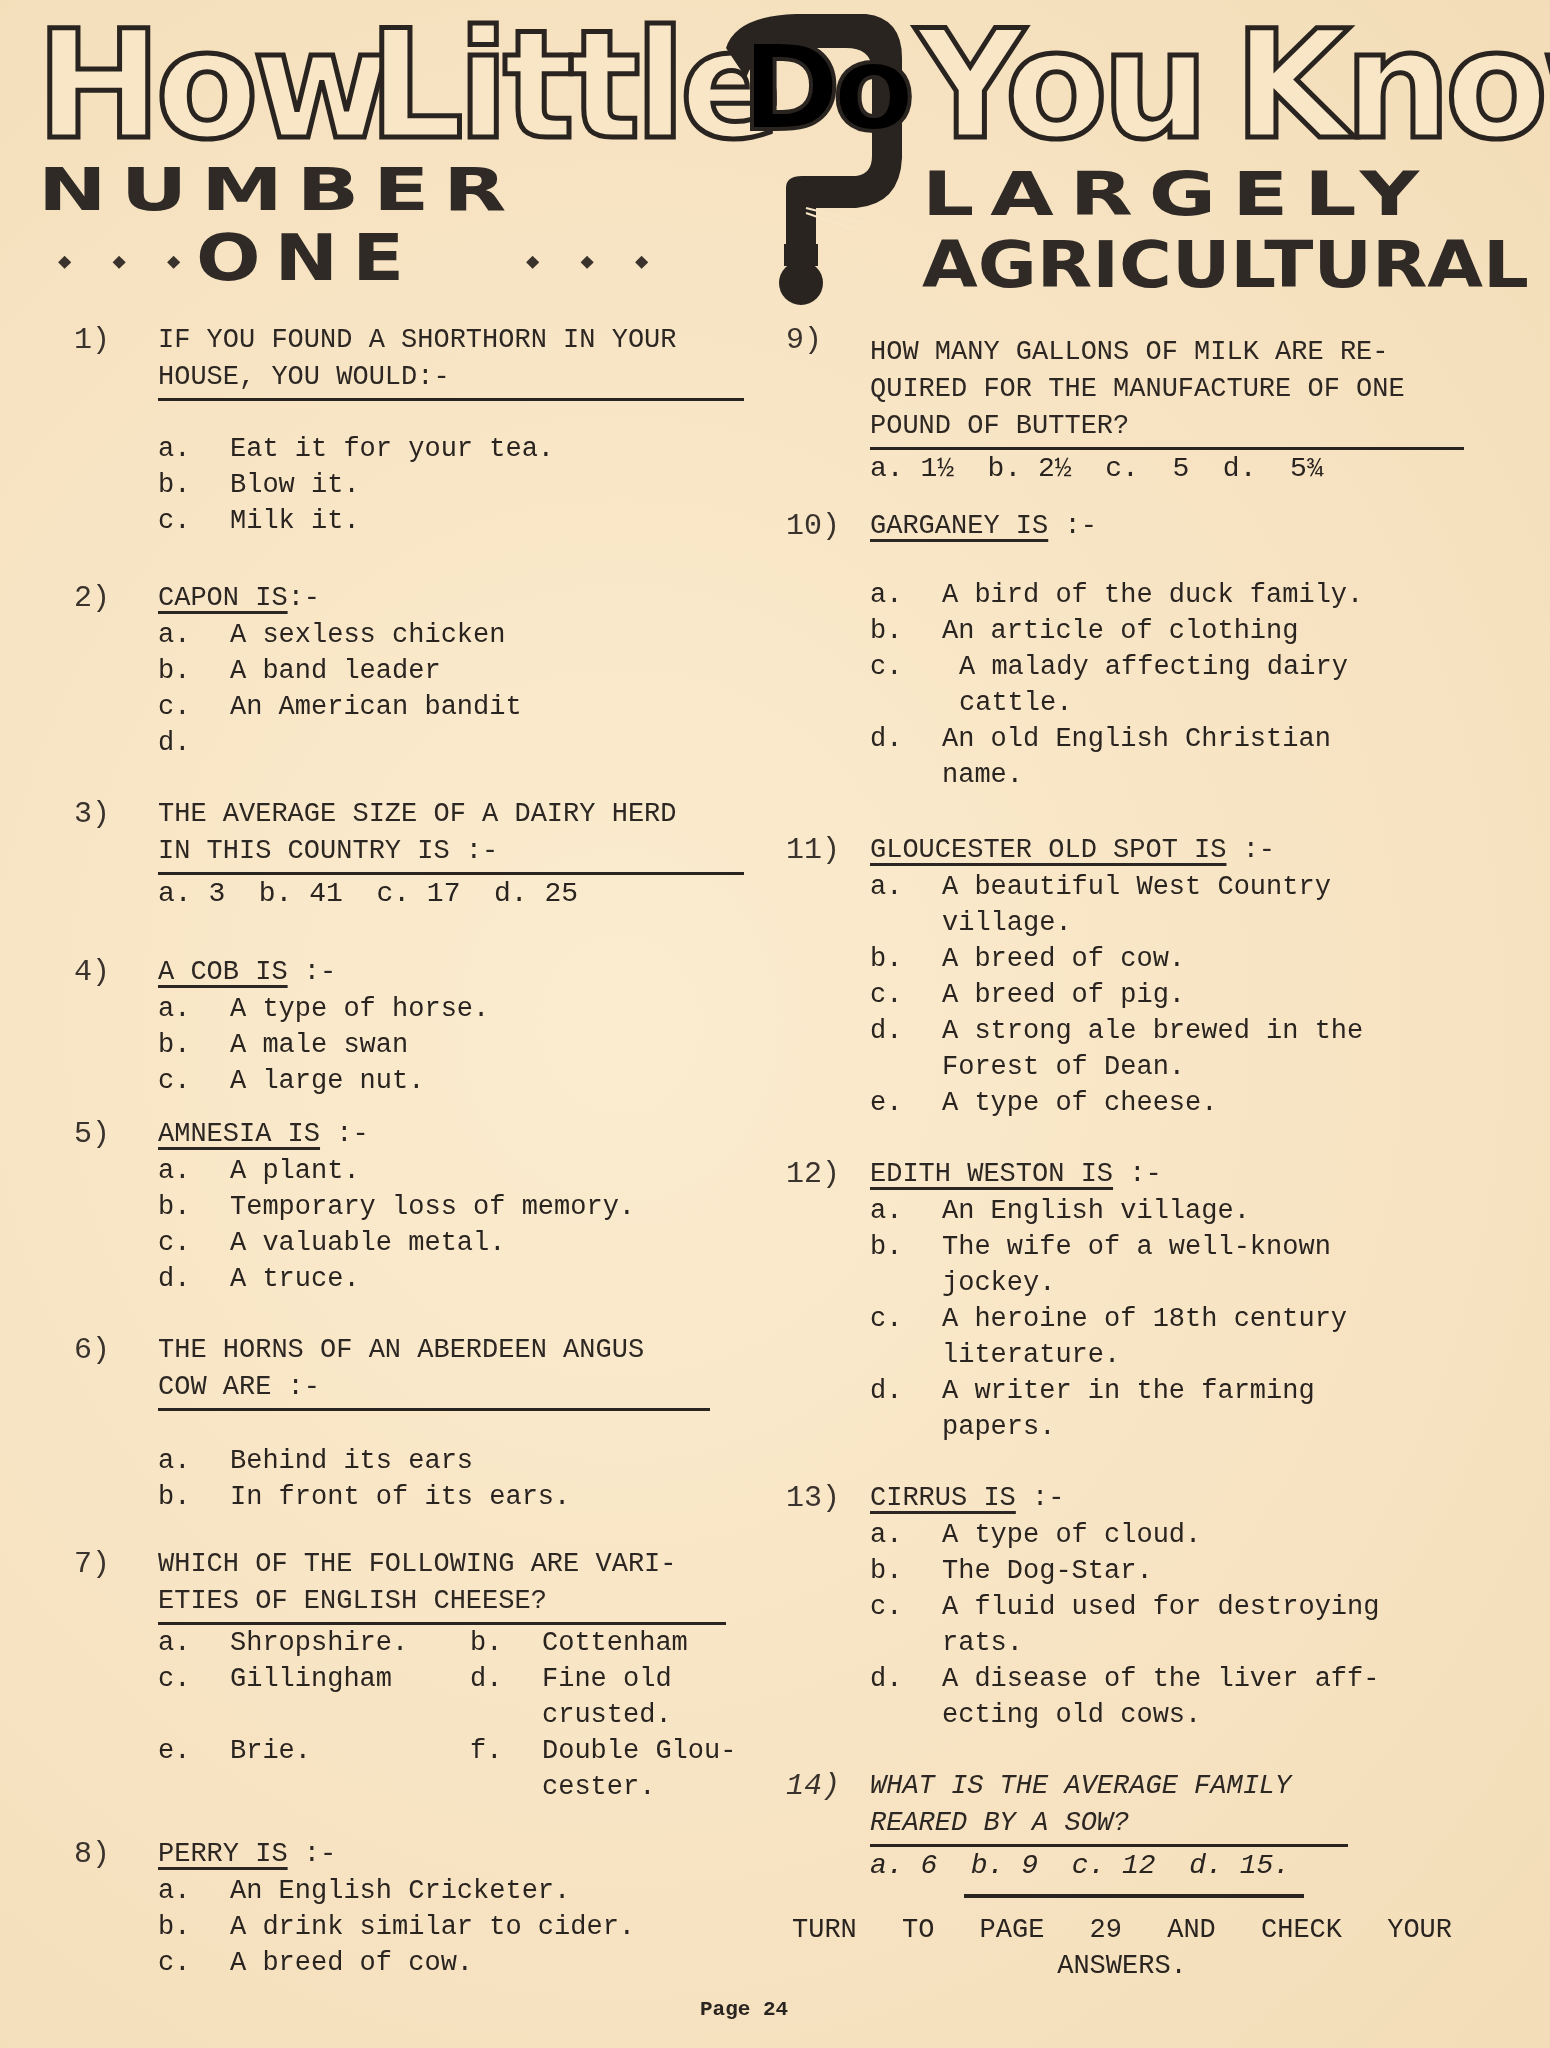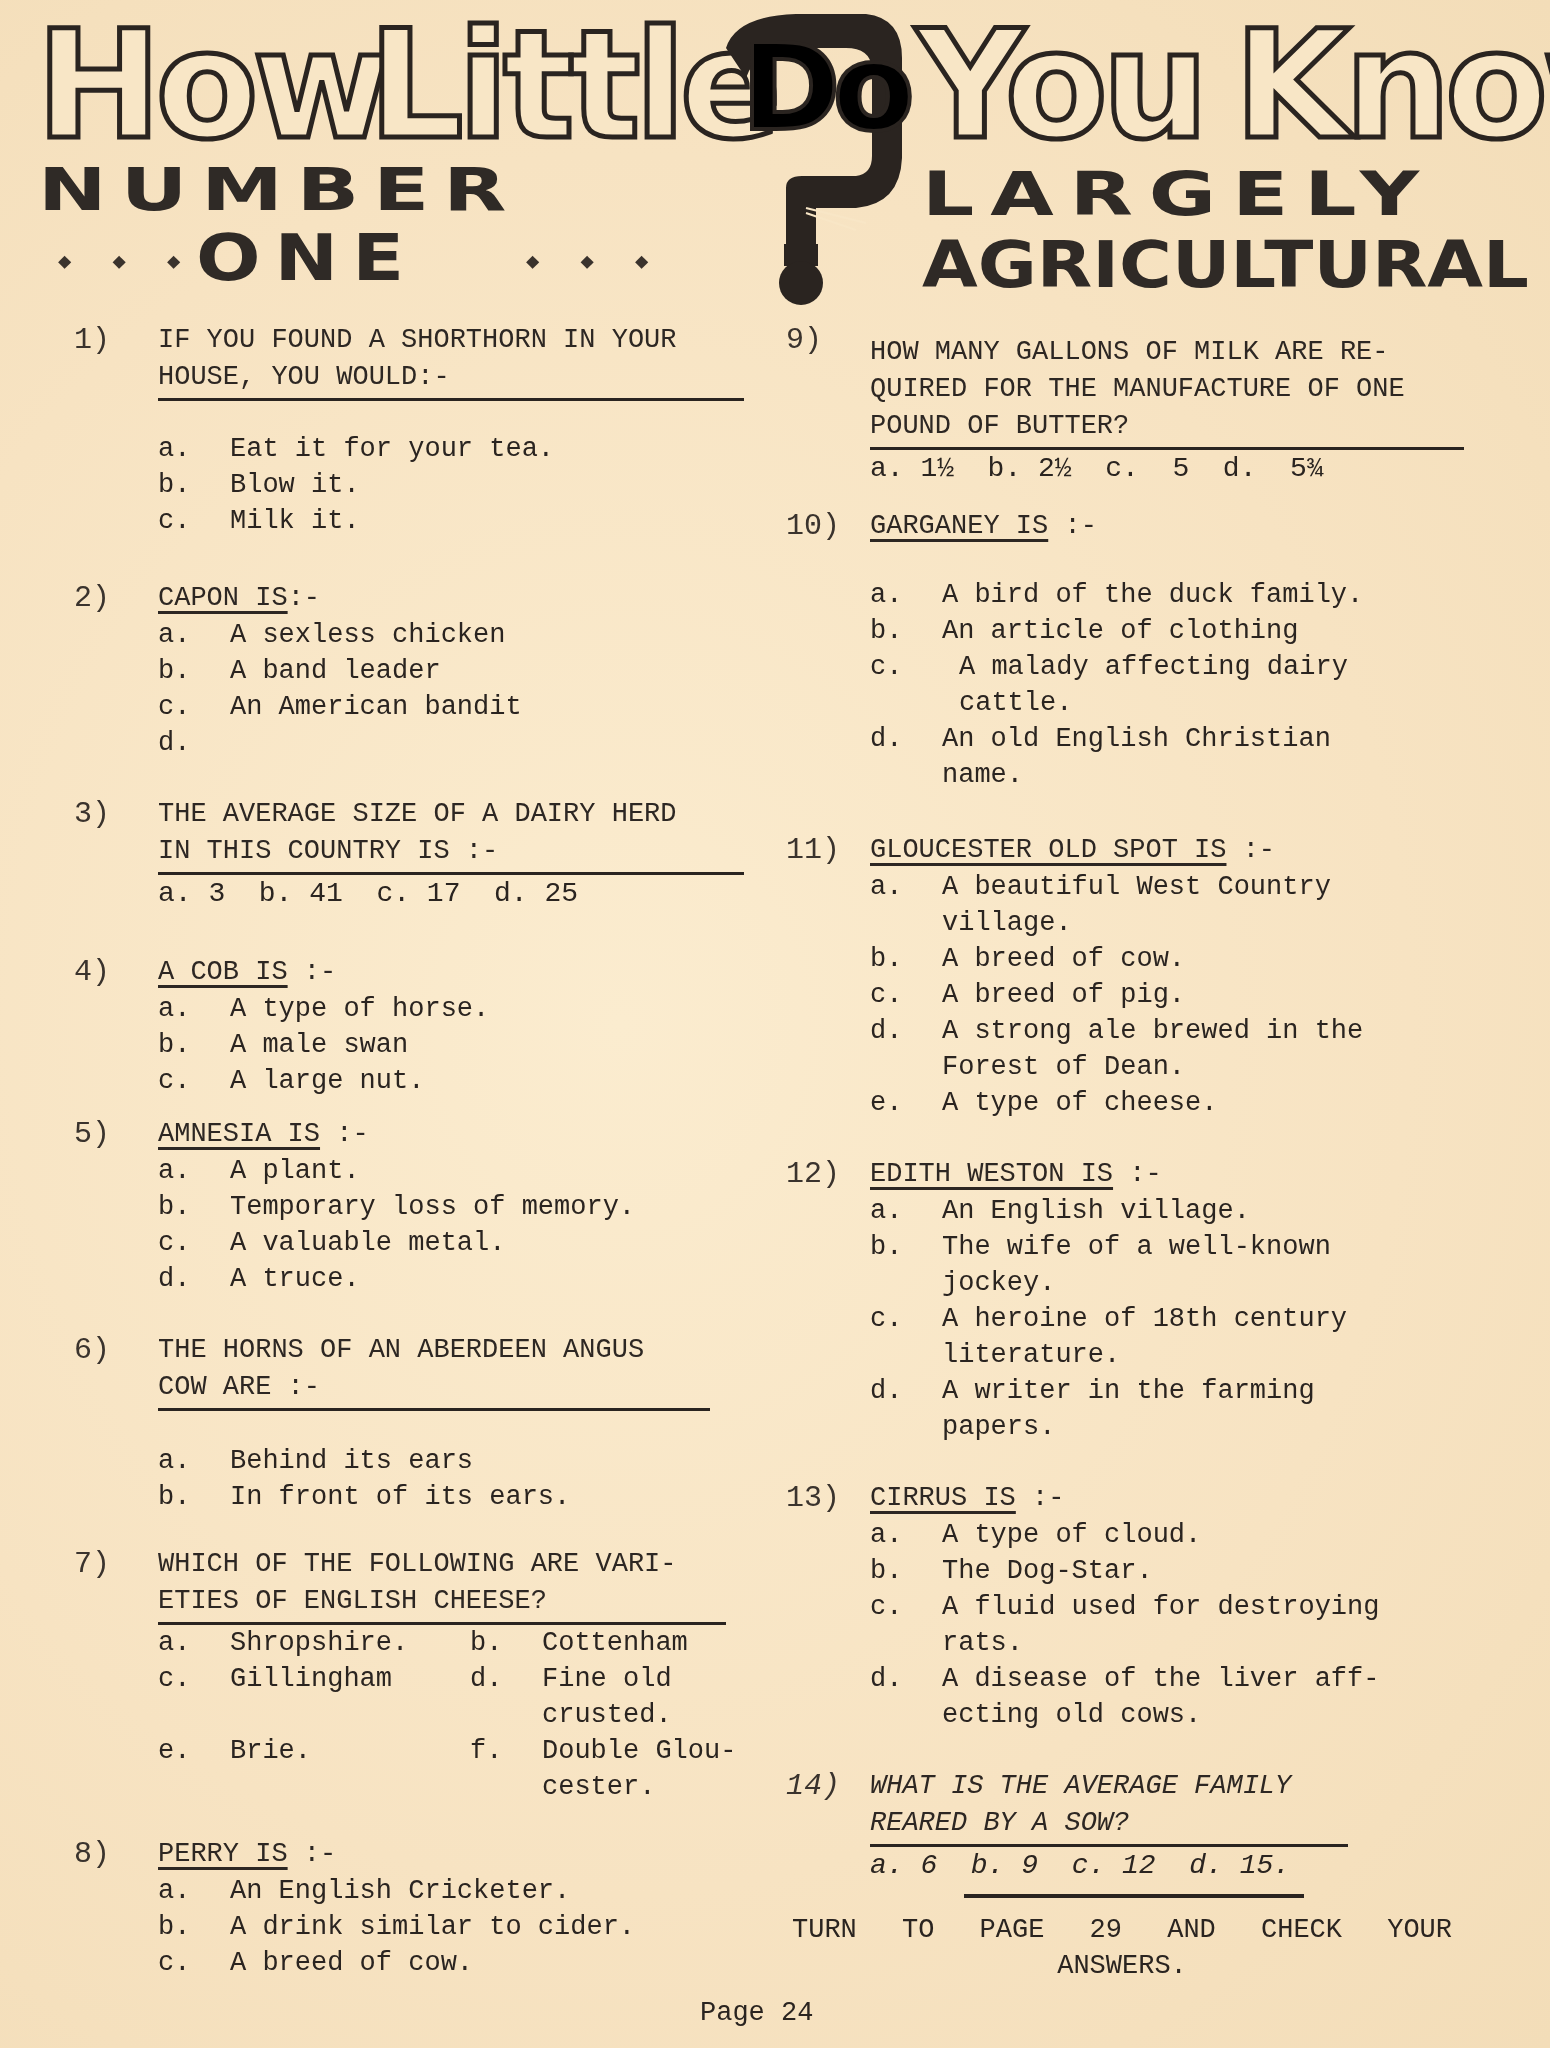--- a/index.html
+++ b/index.html
@@ -69,21 +69,21 @@
   .opt { display: flex; font-size: 27px; line-height: 36px; }
   .opt .letter { width: 72px; flex: none; }
   .opt .text { flex: 1; }
   .inline-opts { font-size: 28px; line-height: 38px; white-space: pre; }
   .grid-opts { display: grid; grid-template-columns: 72px 240px 72px 1fr; font-size: 27px; line-height: 36px; }
 
   .footer-rule { position: absolute; left: 948px; top: 1894px; width: 340px; height: 4px; background: #2a2420; }
   .turn { position: absolute; left: 776px; top: 1912px; width: 660px; font-size: 27px; line-height: 36px; text-align: justify; text-align-last: center; }
   .turn-line1 { display: flex; justify-content: space-between; }
   .turn-line2 { text-align: center; }
-  .page-num { position: absolute; left: 684px; top: 1998px; font-size: 27px; font-weight: normal; color: #2a2420; }
+  .page-num { position: absolute; left: 684px; top: 1998px; font-size: 21px; font-weight: bold; color: #2a2420; }
 </style>
 </head>
 <body>
 
 <div class="page">
 
   <div class="hdr">
     <div class="outline-title t-how">How</div>
     <div class="outline-title t-little">Little</div>
 

